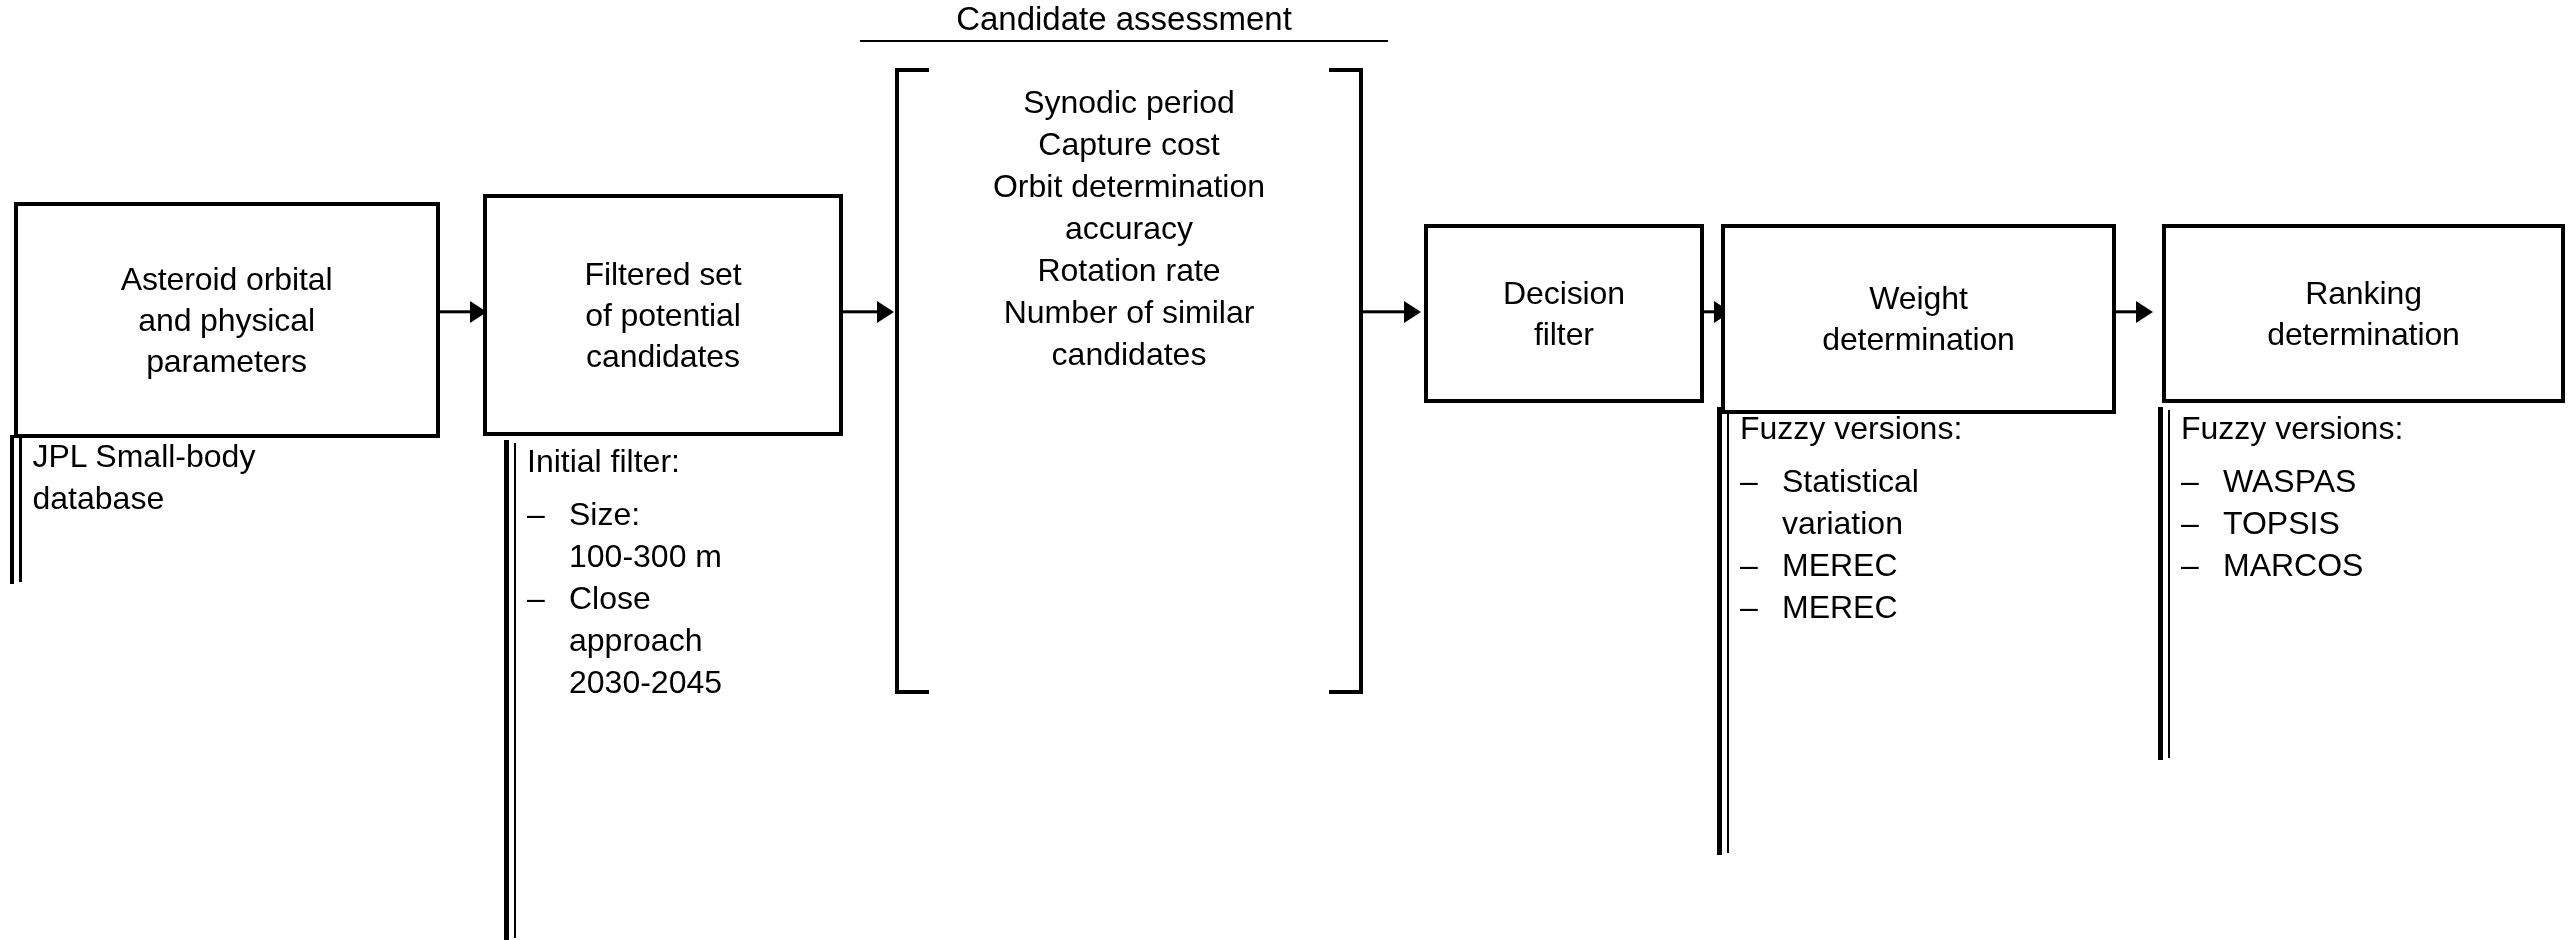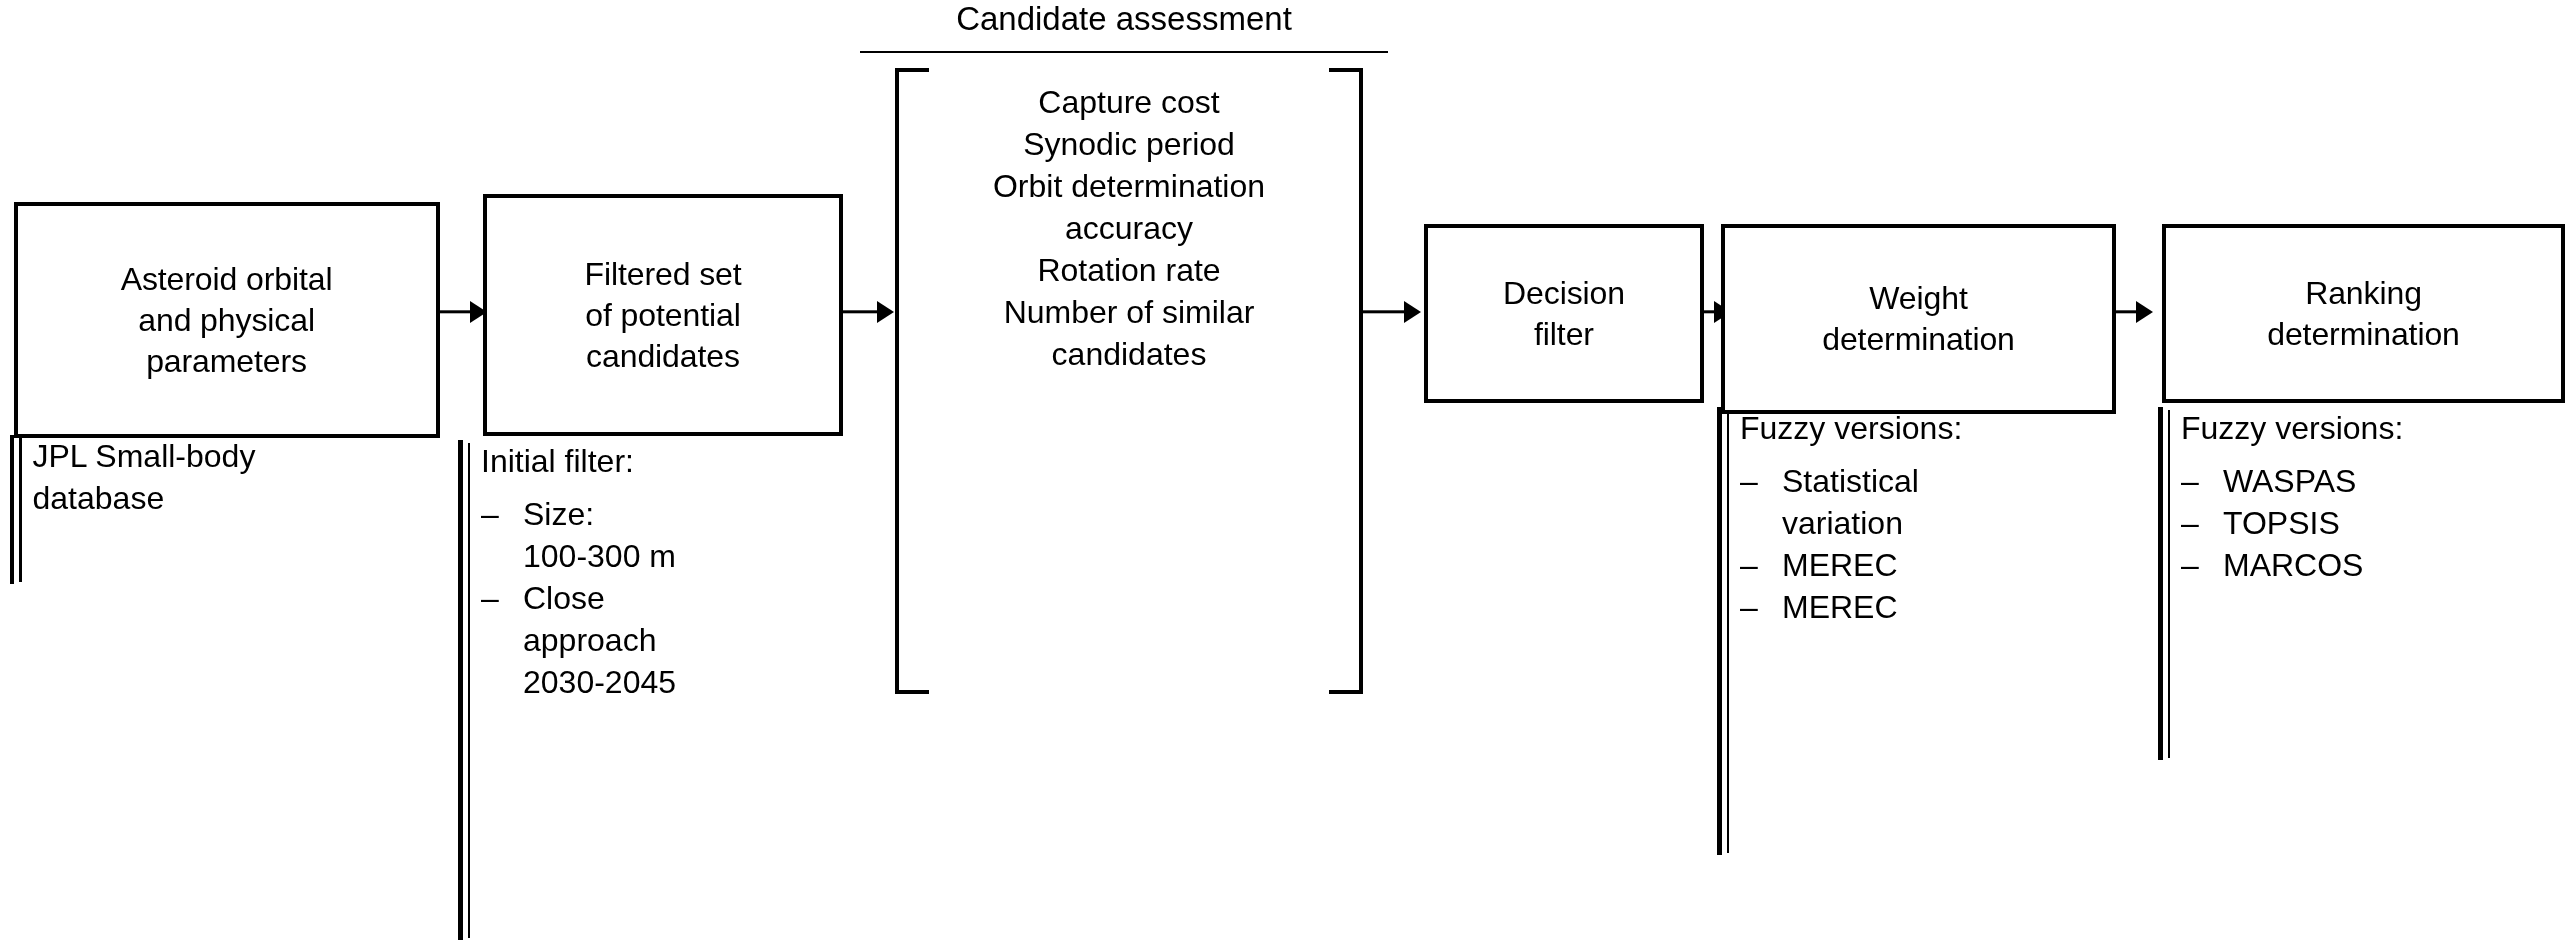--- a/index.html
+++ b/index.html
@@ -104,21 +104,21 @@
   }
 
   
   .assessment { position: absolute; }
   .assessment-title {
     position: absolute;
     text-align: center;
     font-size: 33px;
     line-height: 38px;
     border-bottom: 2.7px solid #000000;
-    padding-bottom: 13px;
+    padding-bottom: 2px;
     white-space: nowrap;
   }
   .bracket {
     position: absolute;
     box-sizing: border-box;
   }
   .bracket.left {
     border-left: 4.8px solid #000000;
     border-top: 4.8px solid #000000;
     border-bottom: 4.8px solid #000000;
@@ -161,21 +161,21 @@
   <div class="shaft" style="width:33px;"></div>
   <div class="head" style="left:30px;"></div>
 </div>
 
 <div class="stage">
   <div class="box" style="left:483px; top:194px; width:360px; height:242px;">
     <div class="box-label">Filtered set
 of potential
 candidates</div>
   </div>
-  <div class="note" style="left:458px; top:440px; width:380px; height:500px;padding-left:16px;">
+  <div class="note" style="left:504px; top:440px; width:380px; height:500px;padding-left:16px;">
     <div class="bar-thick" style="height:500px;"></div>
     <div class="bar-thin" style="height:495px;"></div>
     <div class="note-body" style="width:353px;">
       <div class="note-title">Initial filter:</div>
       <ul class="note-list" style="margin-top:11px;">
         <li>
           <span class="dash">–</span>
           <span class="item-text">Size:
 100-300 m</span>
         </li>
@@ -195,22 +195,22 @@
   <div class="head" style="left:34px;"></div>
 </div>
 
 <div class="assessment">
   <div class="assessment-title" style="left:860px; top:0px; width:528px;">Candidate assessment</div>
 
   <div class="bracket left" style="left:895px; top:68px; width:34px; height:626px;"></div>
   <div class="bracket right" style="left:1329px; top:68px; width:34px; height:626px;"></div>
 
   <div class="criteria" style="left:903px; top:81px; width:452px;">
+    <div class="crit">Synodic period</div>
     <div class="crit">Capture cost</div>
-    <div class="crit">Synodic period</div>
     <div class="crit">Orbit determination
 accuracy</div>
     <div class="crit">Rotation rate</div>
     <div class="crit">Number of similar
 candidates</div>
   </div>
 </div>
 
 <div class="arrow" style="left:1363px; top:312px; width:62px;">
   <div class="shaft" style="width:43px;"></div>

